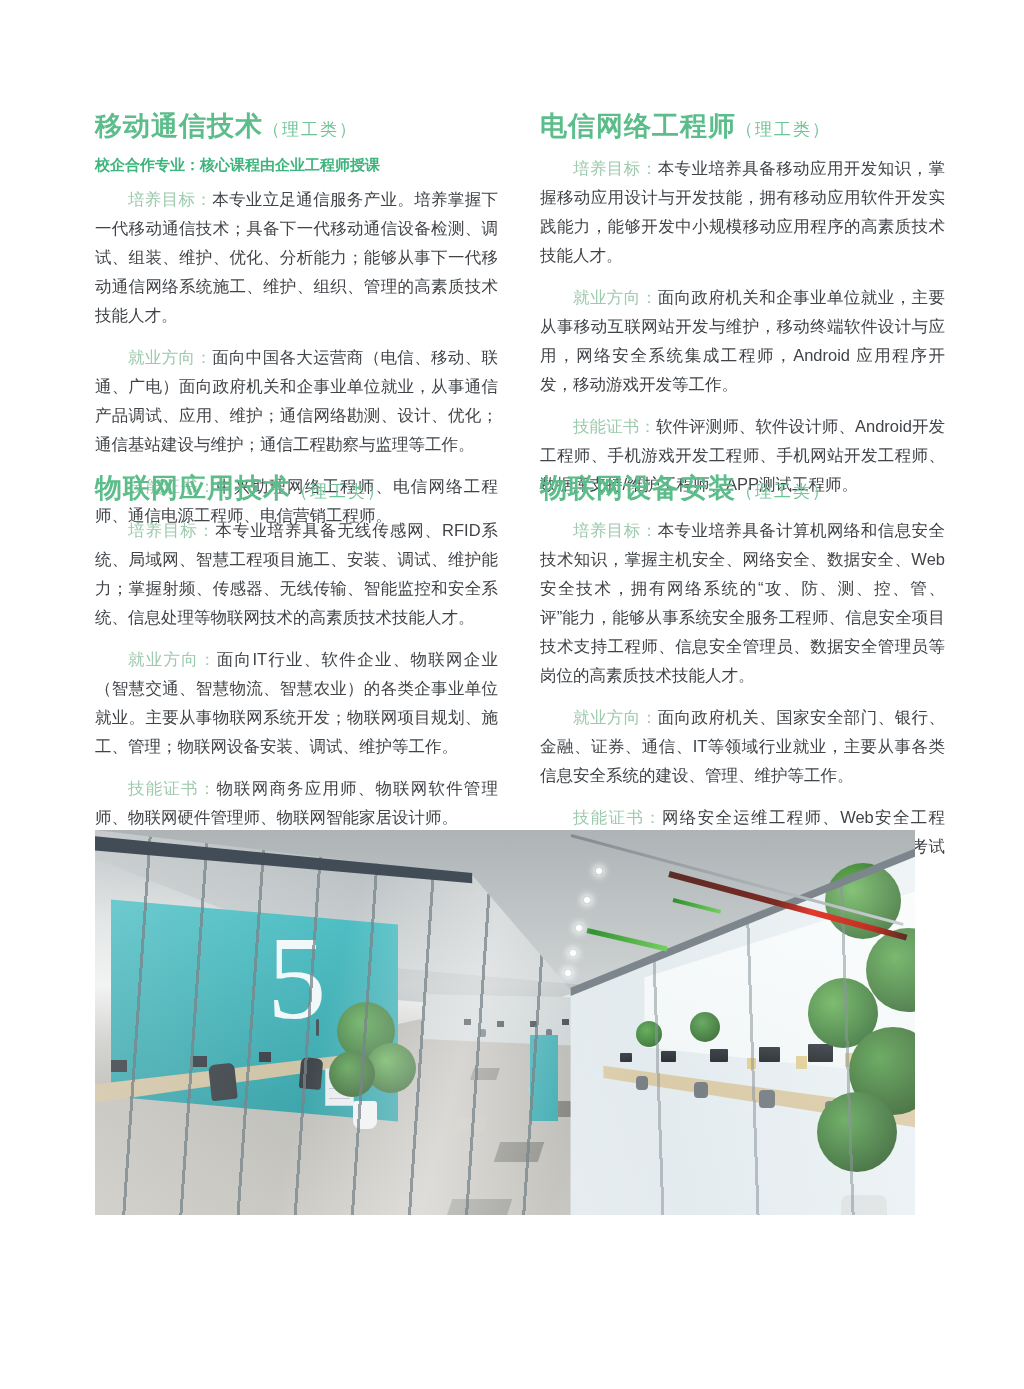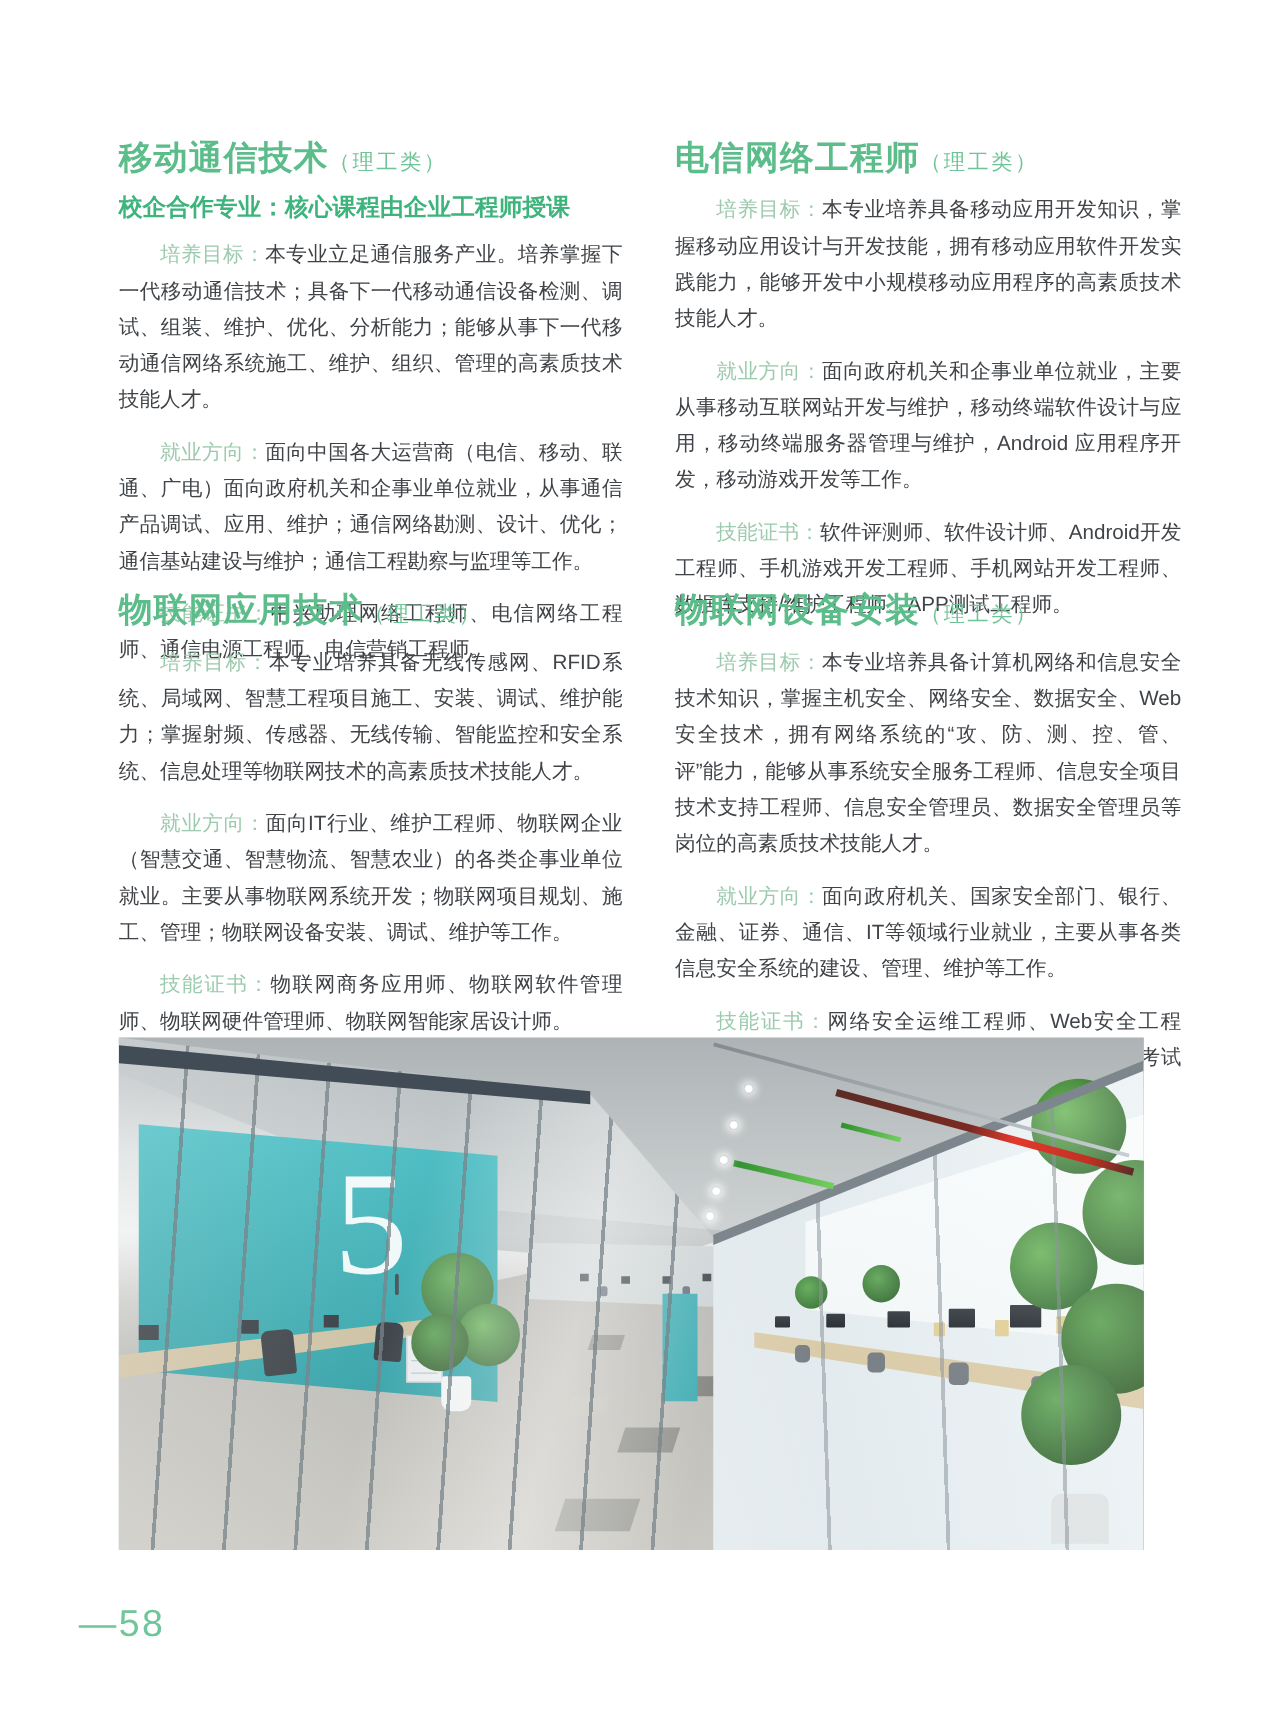--- a/index.html
+++ b/index.html
@@ -1,31 +1,31 @@
 <!DOCTYPE html>
 <html><head>
 <meta charset="utf-8">
 <style>
   html,body{margin:0;padding:0;background:#ffffff;}
   .page{
-    position:relative;width:1024px;height:1389px;background:#ffffff;overflow:hidden;
+    position:relative;width:1024px;height:1215px;background:#ffffff;overflow:hidden;
     font-family:"Liberation Sans","DejaVu Sans",sans-serif;
   }
   .columns{
     position:absolute;left:95px;top:110px;width:850px;
     display:grid;grid-template-columns:403px 405px;grid-template-rows:362px auto;
     column-gap:42px;align-items:start;
   }
   .spec-title{
     margin:0 0 10px 0;font-size:27px;font-weight:bold;color:#5cbd8b;line-height:1.25;
     letter-spacing:1px;
   }
   .spec-title .cat{font-size:17px;font-weight:normal;letter-spacing:2px;color:#6fc497;}
   .coop{
-    font-size:19px;font-weight:bold;color:#3db47c;margin:2px 0 10px 0;line-height:1.4;
+    font-size:15px;font-weight:bold;color:#3db47c;margin:2px 0 10px 0;line-height:1.4;
   }
   .spec p{
     margin:0 0 13px 0;font-size:16.5px;line-height:29px;color:#404448;
     text-indent:2em;text-align:justify;
   }
   .spec p .lbl{color:#9ccaad;}
   .page-number{
     position:absolute;left:63px;top:1283px;font-size:30px;color:#70c69a;letter-spacing:2px;
   }
 
@@ -126,28 +126,28 @@
       <h2 class="spec-title"><span>移动通信技术</span><span class="cat">（理工类）</span></h2>
       <div class="coop">校企合作专业：核心课程由企业工程师授课</div>
       <p><span class="lbl">培养目标：</span><span>本专业立足通信服务产业。培养掌握下一代移动通信技术；具备下一代移动通信设备检测、调试、组装、维护、优化、分析能力；能够从事下一代移动通信网络系统施工、维护、组织、管理的高素质技术技能人才。</span></p>
       <p><span class="lbl">就业方向：</span><span>面向中国各大运营商（电信、移动、联通、广电）面向政府机关和企事业单位就业，从事通信产品调试、应用、维护；通信网络勘测、设计、优化；通信基站建设与维护；通信工程勘察与监理等工作。</span></p>
       <p><span class="lbl">技能证书：</span><span>中兴助理网络工程师、电信网络工程师、通信电源工程师、电信营销工程师。</span></p>
     </section>
 
     <section class="spec">
       <h2 class="spec-title"><span>电信网络工程师</span><span class="cat">（理工类）</span></h2>
       <p><span class="lbl">培养目标：</span><span>本专业培养具备移动应用开发知识，掌握移动应用设计与开发技能，拥有移动应用软件开发实践能力，能够开发中小规模移动应用程序的高素质技术技能人才。</span></p>
-      <p><span class="lbl">就业方向：</span><span>面向政府机关和企事业单位就业，主要从事移动互联网站开发与维护，移动终端软件设计与应用，移动终端服务器管理与维护，Android 应用程序开发，移动游戏开发等工作。</span></p>
+      <p><span class="lbl">就业方向：</span><span>面向政府机关和企事业单位就业，主要从事移动互联网站开发与维护，移动终端软件设计与应用，网络安全系统集成工程师，Android 应用程序开发，移动游戏开发等工作。</span></p>
       <p><span class="lbl">技能证书：</span><span>软件评测师、软件设计师、Android开发工程师、手机游戏开发工程师、手机网站开发工程师、数据库支持/维护工程师、APP测试工程师。</span></p>
     </section>
 
     <section class="spec">
       <h2 class="spec-title"><span>物联网应用技术</span><span class="cat">（理工类）</span></h2>
       <p><span class="lbl">培养目标：</span><span>本专业培养具备无线传感网、RFID系统、局域网、智慧工程项目施工、安装、调试、维护能力；掌握射频、传感器、无线传输、智能监控和安全系统、信息处理等物联网技术的高素质技术技能人才。</span></p>
-      <p><span class="lbl">就业方向：</span><span>面向IT行业、维护工程师、物联网企业（智慧交通、智慧物流、智慧农业）的各类企事业单位就业。主要从事物联网系统开发；物联网项目规划、施工、管理；物联网设备安装、调试、维护等工作。</span></p>
+      <p><span class="lbl">就业方向：</span><span>面向IT行业、软件企业、物联网企业（智慧交通、智慧物流、智慧农业）的各类企事业单位就业。主要从事物联网系统开发；物联网项目规划、施工、管理；物联网设备安装、调试、维护等工作。</span></p>
       <p><span class="lbl">技能证书：</span><span>物联网商务应用师、物联网软件管理师、物联网硬件管理师、物联网智能家居设计师。</span></p>
     </section>
 
     <section class="spec">
       <h2 class="spec-title"><span>物联网设备安装</span><span class="cat">（理工类）</span></h2>
       <p><span class="lbl">培养目标：</span><span>本专业培养具备计算机网络和信息安全技术知识，掌握主机安全、网络安全、数据安全、Web安全技术，拥有网络系统的“攻、防、测、控、管、评”能力，能够从事系统安全服务工程师、信息安全项目技术支持工程师、信息安全管理员、数据安全管理员等岗位的高素质技术技能人才。</span></p>
       <p><span class="lbl">就业方向：</span><span>面向政府机关、国家安全部门、银行、金融、证券、通信、IT等领域行业就业，主要从事各类信息安全系统的建设、管理、维护等工作。</span></p>
       <p><span class="lbl">技能证书：</span><span>网络安全运维工程师、Web安全工程师、网络安全系统集成工程师、国家信息安全水平考试认证（NISP）。</span></p>
     </section>
 

